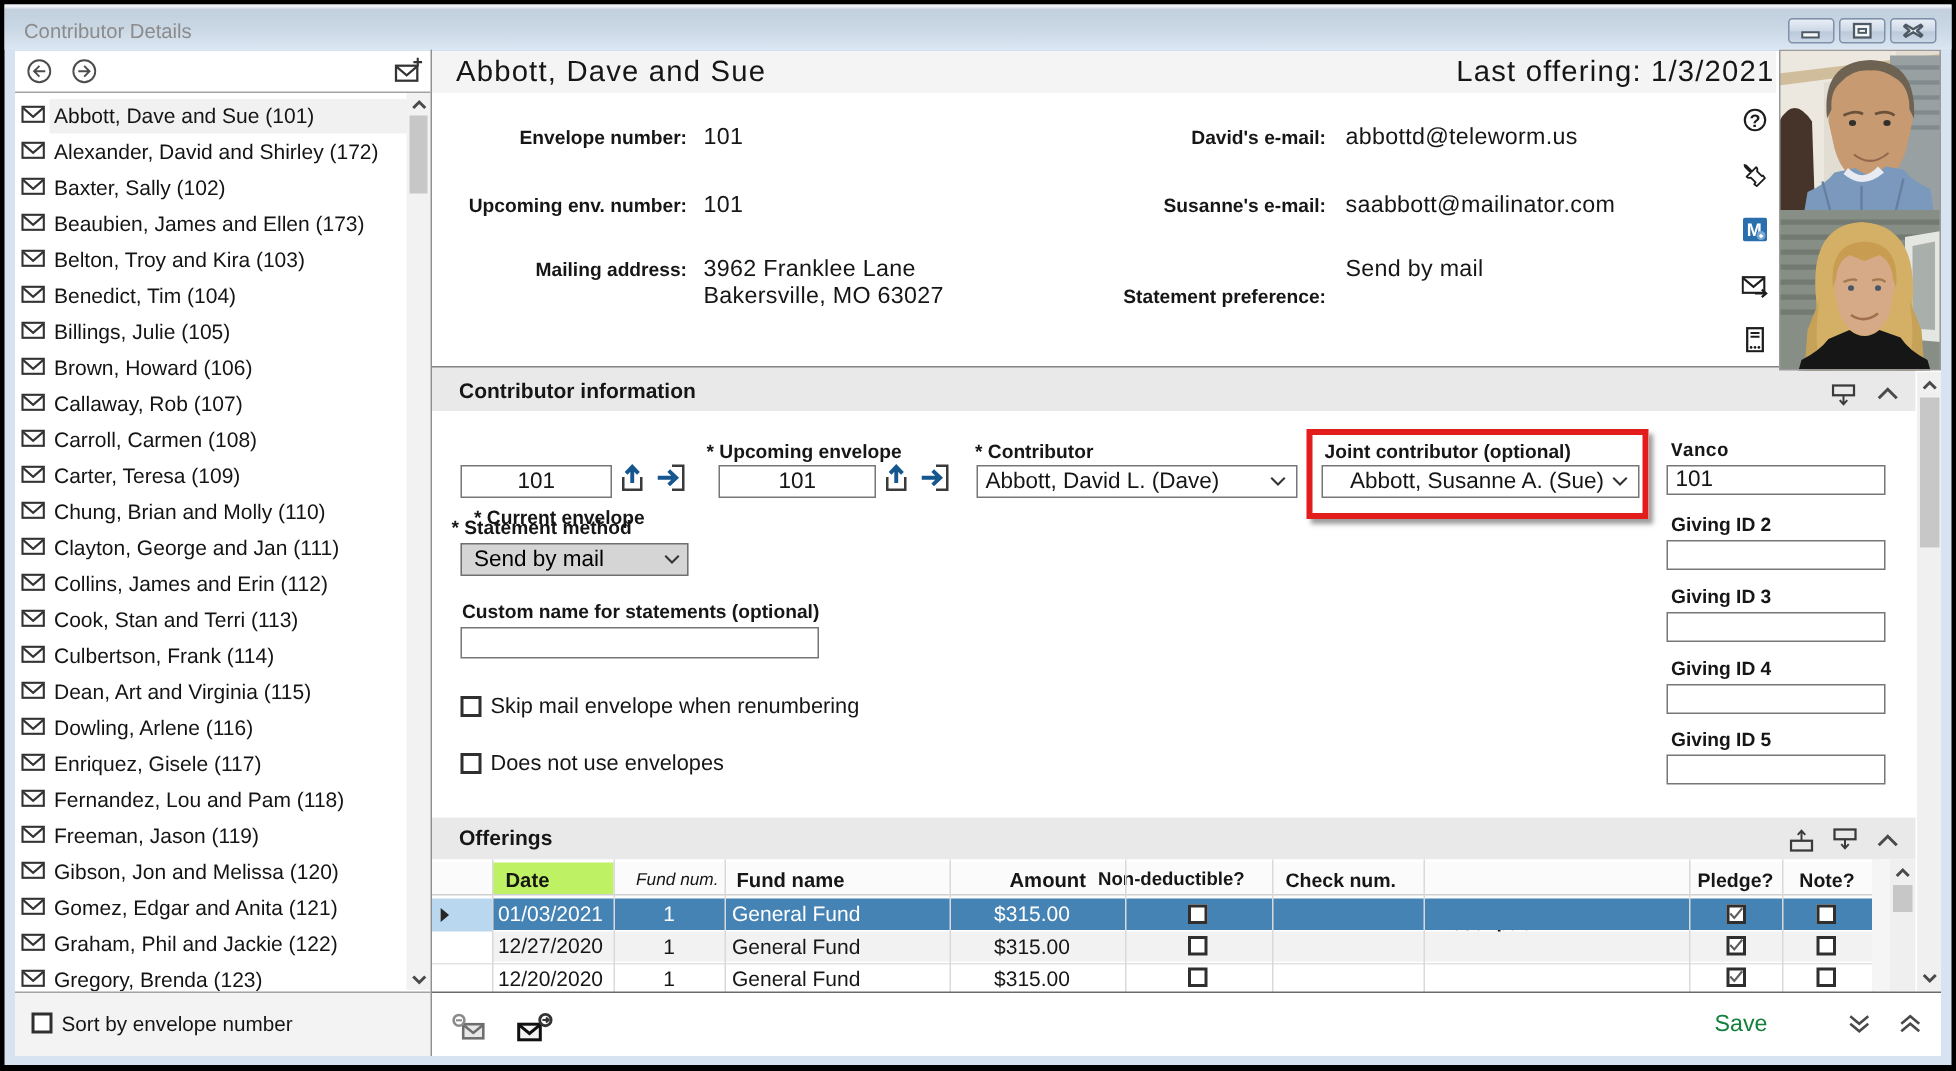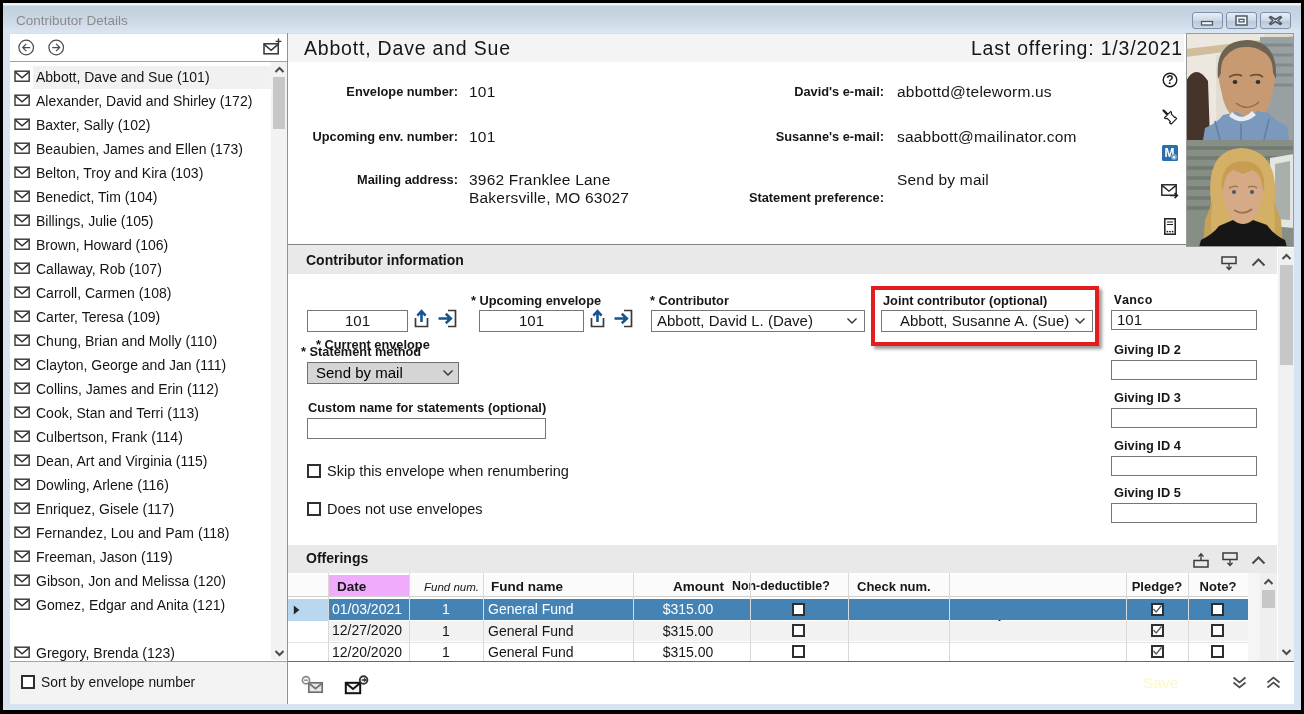--- a/index.html
+++ b/index.html
@@ -219,20 +219,27 @@
         </svg>
         <span class="txt">Gibson, Jon and Melissa (120)</span>
       </div>
     <div class="li" style="top:531px">
         <svg class="env" width="17" height="14" viewBox="0 0 17 14">
           <rect x="1" y="2.2" width="14.2" height="10" fill="#fff" stroke="#333" stroke-width="1.4"></rect>
           <path d="M1.5 3.1 L8.1 8.9 L14.7 3.1" fill="none" stroke="#333" stroke-width="1.4"></path>
         </svg>
         <span class="txt">Gomez, Edgar and Anita (121)</span>
       </div>
+    <div class="li" style="top:555px">
+        <svg class="env" width="17" height="14" viewBox="0 0 17 14">
+          <rect x="1" y="2.2" width="14.2" height="10" fill="#fff" stroke="#333" stroke-width="1.4"></rect>
+          <path d="M1.5 3.1 L8.1 8.9 L14.7 3.1" fill="none" stroke="#333" stroke-width="1.4"></path>
+        </svg>
+        <span class="txt">Graham, Phil and Jackie (122)</span>
+      </div>
     <div class="li" style="top:579px">
         <svg class="env" width="17" height="14" viewBox="0 0 17 14">
           <rect x="1" y="2.2" width="14.2" height="10" fill="#fff" stroke="#333" stroke-width="1.4"></rect>
           <path d="M1.5 3.1 L8.1 8.9 L14.7 3.1" fill="none" stroke="#333" stroke-width="1.4"></path>
         </svg>
         <span class="txt">Gregory, Brenda (123)</span>
       </div>
   </div>
   <div class="abs" id="sortarea"></div>
   <div class="abs cb" style="left:21px;top:675px;width:14px;height:14px;"></div>
@@ -341,21 +348,21 @@
   <div class="abs flbl" style="left:301px;top:344px;">* Statement method</div>
   <div class="abs" style="left:307px;top:362px;width:152px;height:22px;border:1px solid #707070;background:#d5d5d5;box-sizing:border-box;font-size:15px;line-height:20px;padding-left:8px;">Send by mail</div>
   <svg class="abs" style="left:442px;top:369px;" width="12" height="8" viewBox="0 0 12 8">
       <path d="M1.5 1.5 L6 6 L10.5 1.5" fill="none" stroke="#333" stroke-width="1.4"></path>
     </svg>
 
   <div class="abs flbl" style="left:308px;top:400px;">Custom name for statements (optional)</div>
   <div class="abs inp" style="left:307px;top:418px;width:239px;height:21px;"></div>
 
   <div class="abs cb" style="left:307px;top:464px;width:14px;height:14px;"></div>
-  <div class="abs cbtxt" style="left:327px;top:463px;">Skip this envelope when renumbering</div>
+  <div class="abs cbtxt" style="left:327px;top:463px;">Skip mail envelope when renumbering</div>
   <div class="abs cb" style="left:307px;top:502px;width:14px;height:14px;"></div>
   <div class="abs cbtxt" style="left:327px;top:501px;">Does not use envelopes</div>
 
   <div class="abs flbl" style="left:1114px;top:342px;">Giving ID 2</div>
   <div class="abs inp" style="left:1111px;top:360px;width:146px;height:20px;"></div>
   <div class="abs flbl" style="left:1114px;top:390px;">Giving ID 3</div>
   <div class="abs inp" style="left:1111px;top:408px;width:146px;height:20px;"></div>
   <div class="abs flbl" style="left:1114px;top:438px;">Giving ID 4</div>
   <div class="abs inp" style="left:1111px;top:456px;width:146px;height:20px;"></div>
   <div class="abs flbl" style="left:1114px;top:485px;">Giving ID 5</div>
@@ -380,21 +387,21 @@
     <rect x="1" y="1" width="14" height="6.5" fill="none" stroke="#3a3a3a" stroke-width="1.5"></rect>
     <path d="M8 8 V13 M5.5 10.8 L8 13.6 L10.5 10.8" fill="none" stroke="#3a3a3a" stroke-width="1.3"></path>
   </svg>
   <svg class="abs" style="left:1251px;top:556px;" width="15" height="9" viewBox="0 0 15 9">
       <path d="M1.5 7.5 L7.5 1.5 L13.5 7.5" fill="none" stroke="#4a4a4a" stroke-width="2"></path>
     </svg>
 
   <div class="abs" id="tablewrap" style="left:288px;top:573px;width:960px;height:89px;background:#fff;">
 
     <div class="abs" style="left:0;top:1.5px;width:960px;height:22.5px;background:#fbfbfb;border-bottom:1px solid #cfcfcf;box-sizing:border-box;">
-      <div class="th" style="left:40px;width:81px;background:#f0abfc;padding:4px 0 0 9px;">Date</div>
+      <div class="th" style="left:40px;width:81px;background:#bef264;padding:4px 0 0 9px;">Date</div>
       <div class="th" style="left:121px;width:74px;font-weight:normal;font-style:italic;font-size:11.5px;text-align:right;padding:6px 4px 0 0;">Fund num.</div>
       <div class="th" style="left:195px;width:150px;padding:4px 0 0 8px;">Fund name</div>
       <div class="th" style="left:345px;width:117px;text-align:right;padding:4px 26px 0 0;">Amount</div>
       <div class="th" style="left:444px;width:98px;text-align:left;padding:4px 0 0 0;font-size:12.4px;white-space:nowrap;">Non-deductible?</div>
       <div class="th" style="left:560px;width:101px;padding:4.5px 0 0 9px;font-size:13px;">Check num.</div>
       <div class="th" style="left:661px;width:177px;padding:4.5px 0 0 9px;font-size:13px;margin-top:29px;">Description</div>
       <div class="th" style="left:838px;width:62px;text-align:center;padding:4.5px 0 0 0;font-size:13px;">Pledge?</div>
       <div class="th" style="left:900px;width:60px;text-align:center;padding:4.5px 0 0 0;font-size:13px;">Note?</div>
     </div>
 
@@ -468,21 +475,21 @@
     <path d="M9.4 9.6 L15.5 14.6 L21.6 9.6" fill="none" stroke="#6e6e6e" stroke-width="1.7"></path>
     <circle cx="6" cy="6.2" r="3.6" fill="none" stroke="#8a8a8a" stroke-width="1.7"></circle>
     <path d="M4 6.2 h4" stroke="#8a8a8a" stroke-width="1.4"></path>
   </svg>
   <svg class="abs" style="left:343px;top:674px;" width="34" height="22" viewBox="0 0 34 22">
     <rect x="2.8" y="8.8" width="14.4" height="10.4" fill="#f4f4f4" stroke="#111" stroke-width="2"></rect>
     <path d="M3.4 9.6 L10 15 L16.6 9.6" fill="none" stroke="#111" stroke-width="2"></path>
     <circle cx="20.6" cy="6" r="3.8" fill="none" stroke="#333" stroke-width="1.9"></circle>
     <path d="M18.6 6 h4 M21 4.4 L22.9 6 L21 7.6" fill="none" stroke="#333" stroke-width="1.3"></path>
   </svg>
-  <div class="abs" style="left:1143px;top:674px;font-size:15.5px;color:#fef9c3;">Save</div>
+  <div class="abs" style="left:1143px;top:674px;font-size:15.5px;color:#15803d;">Save</div>
   <svg class="abs" style="left:1232px;top:676px;" width="15" height="13" viewBox="0 0 15 13">
     <path d="M1.5 1.5 L7.5 6.5 L13.5 1.5 M1.5 6.5 L7.5 11.5 L13.5 6.5" fill="none" stroke="#4a4a4a" stroke-width="1.7"></path>
   </svg>
   <svg class="abs" style="left:1266px;top:676px;" width="15" height="13" viewBox="0 0 15 13">
     <path d="M1.5 6.5 L7.5 1.5 L13.5 6.5 M1.5 11.5 L7.5 6.5 L13.5 11.5" fill="none" stroke="#4a4a4a" stroke-width="1.7"></path>
   </svg>
 
   <svg class="abs" style="left:1186px;top:33px;" width="108" height="214" viewBox="0 0 108 214">
 
     <g>

